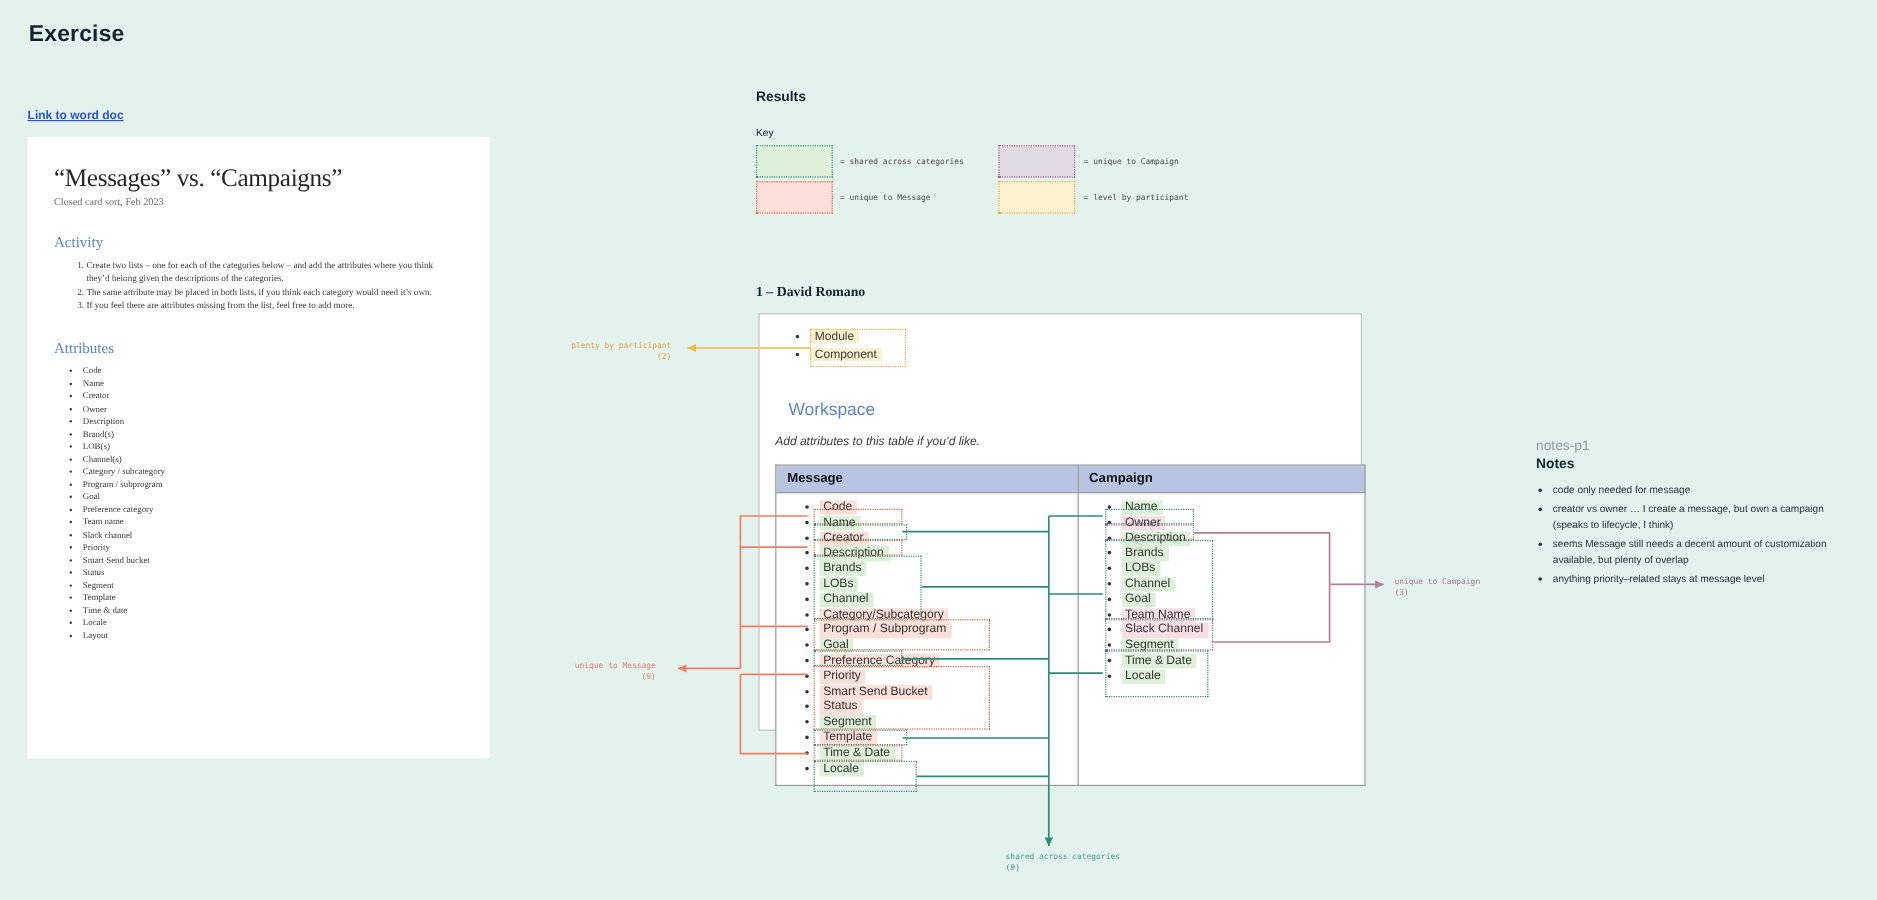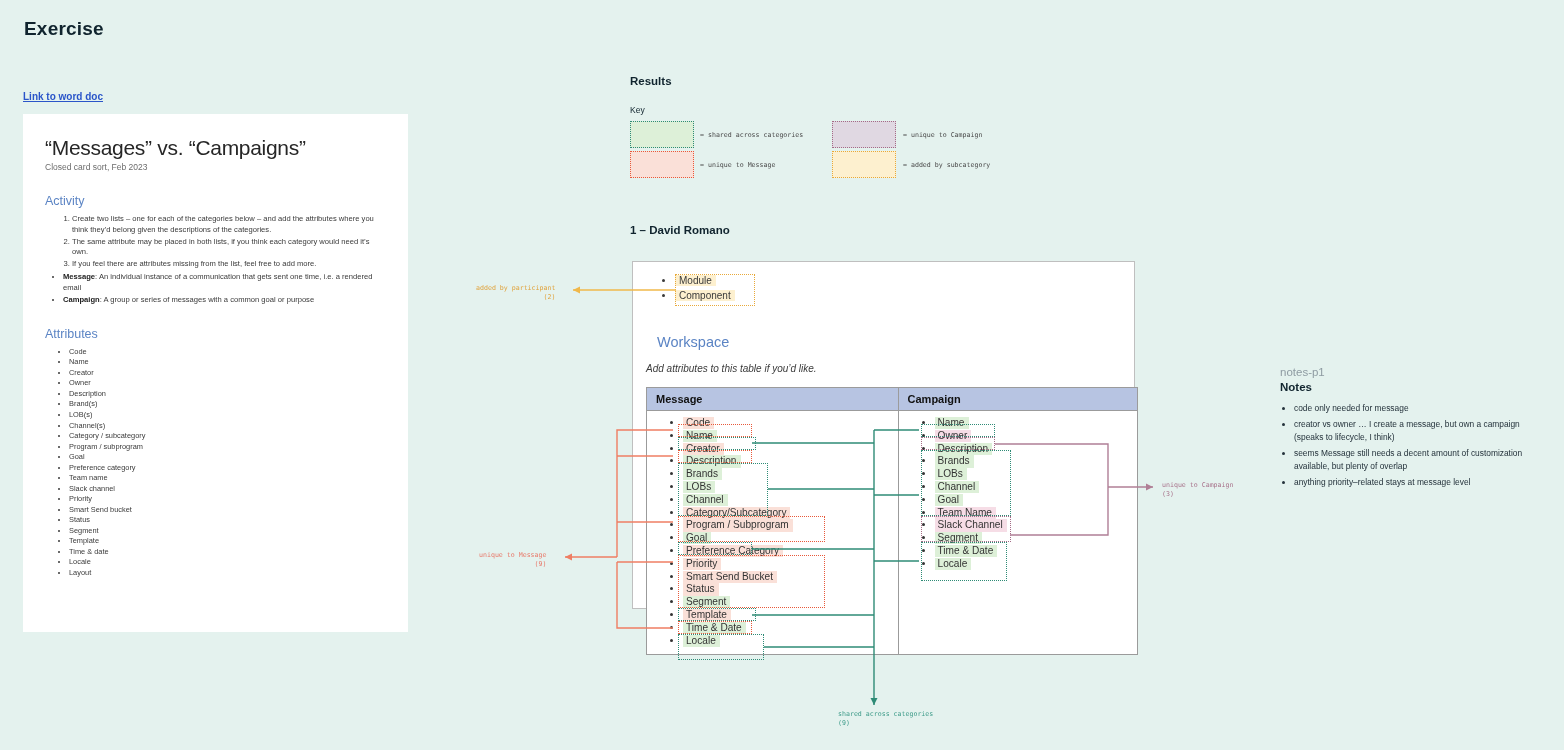--- a/index.html
+++ b/index.html
@@ -21,21 +21,21 @@
   }
   #word-doc-link{
     position:absolute; left:23px; top:91px;
     font-size:10px; color:#2a55c9; text-decoration:underline; font-weight:bold;
     cursor:pointer;
   }
   #doc-card{
     position:absolute; left:23px; top:114px; width:385px; height:518px;
     background:#ffffff;
   }
-  .doc-inner{ padding:22px 26px 0 22px; }
+  .doc-inner{ padding:22px 26px 0 22px;font-family:Liberation Serif, serif; }
   #doc-title{ font-size:21px; color:#262626; font-weight:normal; letter-spacing:-.3px;}
   #doc-subtitle{ font-size:8.5px; color:#6c6c6c; margin-top:2px; }
   .doc-h2{ color:#5b84c4; font-size:12.5px; margin:22px 0 6px 0; font-weight:normal;}
   .doc-ol{ margin:0; padding-left:27px; font-size:7.6px; line-height:1.42; color:#3a3a3a;}
   .doc-ol li{ margin-bottom:1px; }
   .doc-ul{ margin:0; padding-left:18px; font-size:7.6px; line-height:1.45; color:#3a3a3a; list-style-type: disc;}
   .doc-ul li{ margin-bottom:1px; }
   .doc-ul b{ color:#1d1d1d; }
   .attr-ul{ margin:0; padding-left:24px; font-size:7.4px; line-height:1.42; color:#3a3a3a;}
 
@@ -43,21 +43,21 @@
   #results-title{ position:absolute; left:630px; top:75px; font-size:11.5px; font-weight:bold; color:#10242e;}
   #key-title{ position:absolute; left:630px; top:105px; font-size:8.5px; font-weight:normal; color:#10242e;}
   .key-swatch{ position:absolute; width:64px; height:27px; }
   .key-label{ position:absolute; font-family:"DejaVu Sans Mono", monospace; font-size:6.6px; color:#4a4a4a; white-space:nowrap;}
   .sw-shared{ background:#ddf0d8; border:1.5px dotted #2e8b76; }
   .sw-msg{ background:#fae0d8; border:1.5px dotted #e8593a; }
   .sw-camp{ background:#e0d8e2; border:1.5px dotted #a46b86; }
   .sw-added{ background:#fdf0cf; border:1.5px dotted #e8a93a; }
 
   
-  #participant-title{ position:absolute; left:630px; top:224px; font-size:11.5px; font-weight:bold; color:#10242e;}
+  #participant-title{ position:absolute; left:630px; top:238px; font-size:11.5px; font-weight:bold; color:#10242e;font-family:Liberation Serif, serif;}
   #participant-card{ position:absolute; left:632px; top:261px; width:503px; height:348px; background:#ffffff; border:1px solid #bfbfbf;}
 
   .module-list{ position:absolute; left:20px; top:12px; margin:0; padding-left:22px; font-size:10px; line-height:1.45; color:#3a3a3a;}
   #workspace-h{ position:absolute; left:12px; top:72px; font-size:14.5px; color:#5b84c4;margin-left:12px;}
   #workspace-sub{ position:absolute; left:13px; top:101px; font-size:10px; font-style:italic; color:#3a3a3a;}
 
   
   #sort-table{ position:absolute; left:13px; top:125px; width:492px; height:268px; border:1px solid #9b9b9b; border-collapse:collapse; background:#fff;}
   #sort-table th{ background:#b7c4e2; border:1px solid #9b9b9b; font-size:11px; text-align:left; padding:5px 9px; color:#111; font-weight:bold;}
   #sort-table td{ border:1px solid #9b9b9b; vertical-align:top; padding:6px 0 6px 0; }
@@ -109,24 +109,20 @@
       <div id="doc-title">“Messages” vs. “Campaigns”</div>
       <div id="doc-subtitle">Closed card sort, Feb 2023</div>
 
       <div class="doc-h2">Activity</div>
       <ol class="doc-ol" id="activity-list">
           <li>Create two lists – one for each of the categories below – and add the attributes where you think they’d belong given the descriptions of the categories.</li>
           <li>The same attribute may be placed in both lists, if you think each category would need it’s own.</li>
           <li>If you feel there are attributes missing from the list, feel free to add more.</li>
         </ol>
 
-      <ul class="doc-ul" id="categories-list">
-          <li><b>Message</b>: An individual instance of a communication that gets sent one time, i.e. a rendered email</li>
-          <li><b>Campaign</b>: A group or series of messages with a common goal or purpose</li>
-        </ul>
 
       <div class="doc-h2">Attributes</div>
       <ul class="attr-ul" id="attributes-list">
           <li>Code</li>
           <li>Name</li>
           <li>Creator</li>
           <li>Owner</li>
           <li>Description</li>
           <li>Brand(s)</li>
           <li>LOB(s)</li>
@@ -155,21 +151,21 @@
   <div class="key-swatch sw-shared" style="left:630px; top:121px;"></div>
   <div class="key-label" style="left:700px; top:131px;">= shared across categories</div>
 
   <div class="key-swatch sw-camp" style="left:832px; top:121px;"></div>
   <div class="key-label" style="left:903px; top:131px;">= unique to Campaign</div>
 
   <div class="key-swatch sw-msg" style="left:630px; top:151px;"></div>
   <div class="key-label" style="left:700px; top:161px;">= unique to Message</div>
 
   <div class="key-swatch sw-added" style="left:832px; top:151px;"></div>
-  <div class="key-label" style="left:903px; top:161px;">= added by subcategory</div>
+  <div class="key-label" style="left:903px; top:161px;">= level by participant</div>
 
   <div id="participant-title">1 – David Romano</div>
 
   <div id="participant-card">
 
     <ul class="module-list" id="added-list">
         <li><span class="t-added" style="padding: 0px 4px;">Module</span></li>
         <li><span class="t-added" style="padding: 0px 4px;">Component</span></li>
       </ul>
 
@@ -280,21 +276,21 @@
 
     <g stroke="#b07f96" stroke-width="1.4" fill="none">
       <path d="M995 444 L1108 444 L1108 487"></path>
       <path d="M1010 535 L1108 535 L1108 487"></path>
       <path d="M1108 487 L1153 487"></path>
     </g>
     <path d="M1153 487 l-7 -3.5 v7 z" fill="#b07f96"></path>
   </svg>
 
   <div class="anno anno-added" style="left:476px; top:284px;">
-    <div>added by participant</div>
+    <div>plenty by participant</div>
     <div style="text-align:right;">(2)</div>
   </div>
 
   <div class="anno anno-msg" style="left:479px; top:551px;">
     <div>unique to Message</div>
     <div style="text-align:right;">(9)</div>
   </div>
 
   <div class="anno anno-camp" style="left:1162px; top:481px;">
     <div>unique to Campaign</div>

